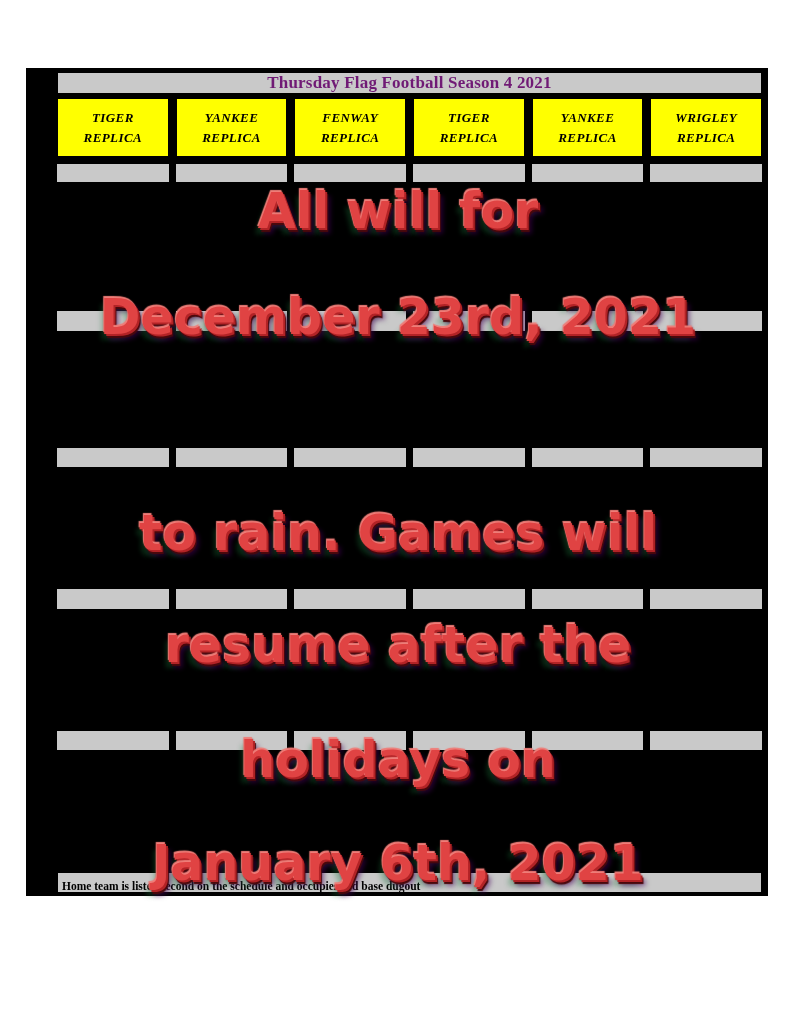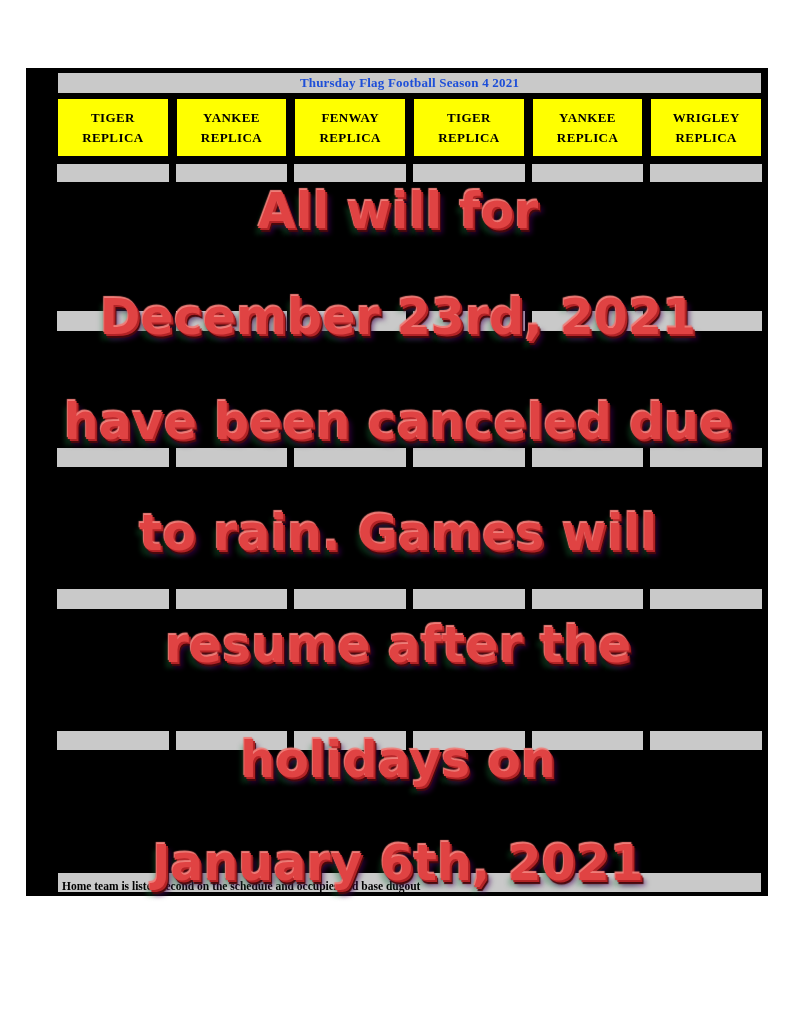--- a/index.html
+++ b/index.html
@@ -31,34 +31,35 @@
     left: 30px;
     width: 707px;
     background: #c9c9c9;
     border: 2px solid #000;
     display: flex;
     align-items: center;
     justify-content: center;
   }
   .title-text {
     font-weight: bold;
-    font-size: 13px;
-    color: #1d4ed8;
+    font-size: 17px;
+    color: #701a75;
     letter-spacing: .2px;
     white-space: nowrap;
   }
   .team-cell {
     flex: 1;
     background: #ffff00;
     border: 2px solid #000;
     display: flex;
     flex-direction: column;
     align-items: center;
     justify-content: center;
     gap: 7px;
+    font-style: italic;
   }
   .team-name, .team-sub {
     font-weight: bold;
     font-size: 13px;
     color: #000;
     letter-spacing: .4px;
     line-height: 1;
     white-space: nowrap;
   }
   .bar-cell {
@@ -196,18 +197,17 @@
 
   <div class="footer-row" style="top:803px; height:23px;">
     <span class="footer-text">Home team is listed second on the schedule and occupies 3rd base dugout</span>
   </div>
 
 </div>
 
 <div class="announcement">
   <div class="ann-line" style="top:174px;">All will for</div>
   <div class="ann-line" style="top:280px;">December 23rd, 2021</div>
-  <div class="ann-line" style="top:385px;">have been canceled due</div>
   <div class="ann-line" style="top:496px;">to rain. Games will</div>
   <div class="ann-line" style="top:608px;">resume after the</div>
   <div class="ann-line" style="top:723px;">holidays on</div>
   <div class="ann-line" style="top:826px;">January 6th, 2021</div>
 </div>
 
 </body></html>

